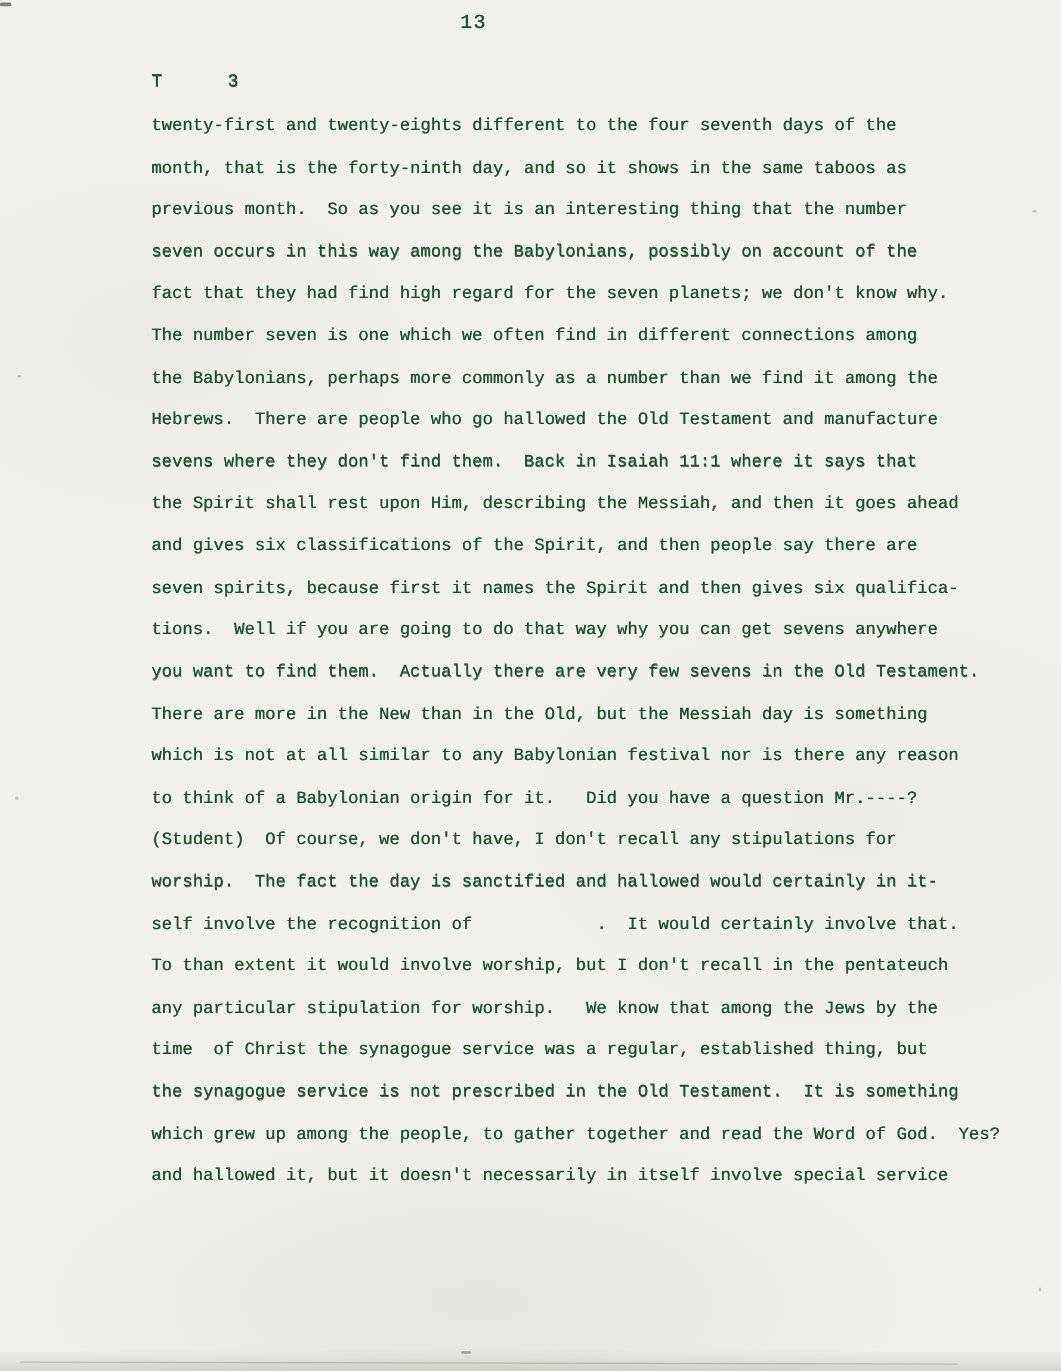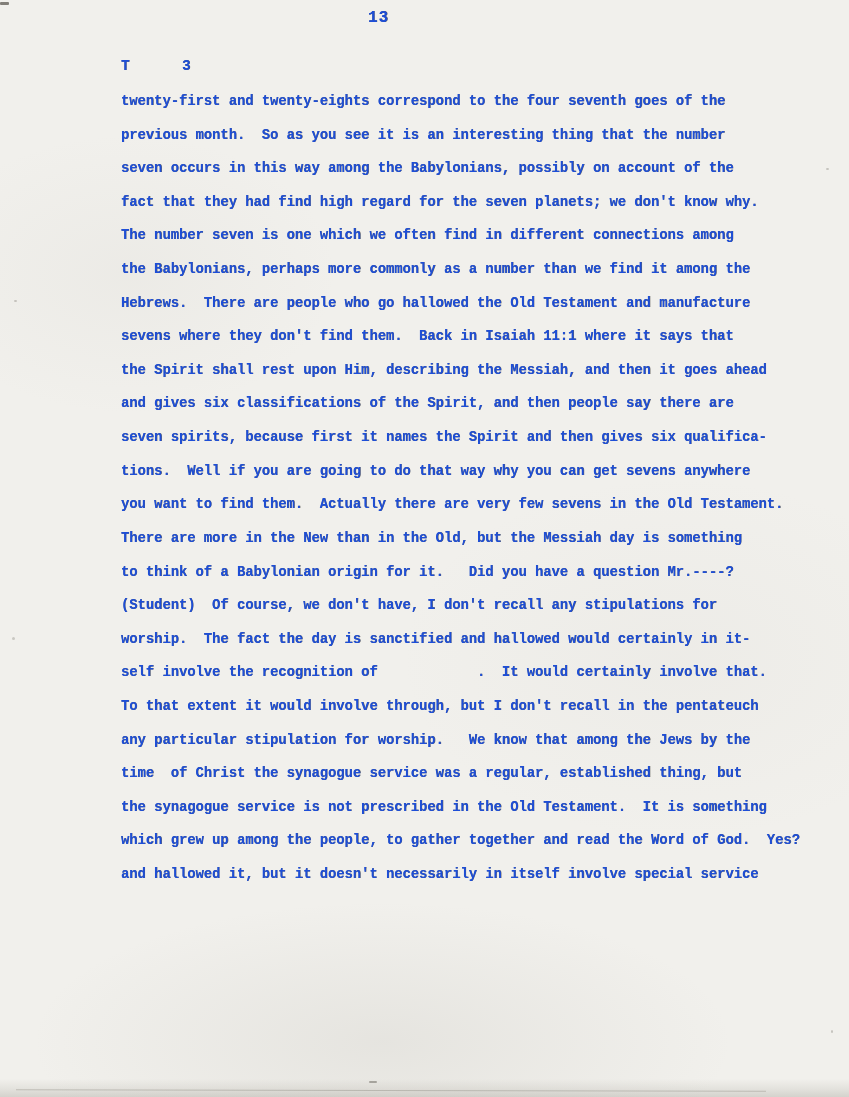--- a/index.html
+++ b/index.html
@@ -7,22 +7,22 @@
     padding: 0;
     background: #e8e7e3;
   }
   .page {
     position: relative;
     width: 849px;
     height: 1097px;
     background: #f1f0ec;
     overflow: hidden;
     font-family: "Liberation Mono", "DejaVu Sans Mono", monospace;
-    font-weight: 700;
-    color: #1d4ed8;
+    font-weight: 400;
+    color: #14532d;
   }
   
   .page::before {
     content: "";
     position: absolute;
     inset: 0;
     background:
       radial-gradient(ellipse 300px 200px at 15% 25%, rgba(190,186,178,0.10), transparent 70%),
       radial-gradient(ellipse 400px 260px at 80% 60%, rgba(190,186,178,0.08), transparent 70%),
       radial-gradient(ellipse 500px 200px at 45% 95%, rgba(170,167,158,0.16), transparent 70%);
@@ -110,39 +110,41 @@
   <div class="speck-a"></div>
   <div class="speck-b"></div>
   <div class="speck-c"></div>
   <div class="speck-d"></div>
 
   <div class="pageno">13</div>
 
   <div class="header-annotation">T      3</div>
 
   <div class="lines" id="lines">
-      <div class="tline">twenty-first and twenty-eights correspond to the four seventh goes of the</div>
+      <div class="tline">twenty-first and twenty-eights different to the four seventh days of the</div>
+      <div class="tline">month, that is the forty-ninth day, and so it shows in the same taboos as</div>
       <div class="tline">previous month.  So as you see it is an interesting thing that the number</div>
       <div class="tline">seven occurs in this way among the Babylonians, possibly on account of the</div>
       <div class="tline">fact that they had find high regard for the seven planets; we don't know why.</div>
       <div class="tline">The number seven is one which we often find in different connections among</div>
       <div class="tline">the Babylonians, perhaps more commonly as a number than we find it among the</div>
       <div class="tline">Hebrews.  There are people who go hallowed the Old Testament and manufacture</div>
       <div class="tline">sevens where they don't find them.  Back in Isaiah 11:1 where it says that</div>
       <div class="tline">the Spirit shall rest upon Him, describing the Messiah, and then it goes ahead</div>
       <div class="tline">and gives six classifications of the Spirit, and then people say there are</div>
       <div class="tline">seven spirits, because first it names the Spirit and then gives six qualifica-</div>
       <div class="tline">tions.  Well if you are going to do that way why you can get sevens anywhere</div>
       <div class="tline">you want to find them.  Actually there are very few sevens in the Old Testament.</div>
       <div class="tline">There are more in the New than in the Old, but the Messiah day is something</div>
+      <div class="tline">which is not at all similar to any Babylonian festival nor is there any reason</div>
       <div class="tline">to think of a Babylonian origin for it.   Did you have a question Mr.----?</div>
       <div class="tline">(Student)  Of course, we don't have, I don't recall any stipulations for</div>
       <div class="tline">worship.  The fact the day is sanctified and hallowed would certainly in it-</div>
       <div class="tline">self involve the recognition of            .  It would certainly involve that.</div>
-      <div class="tline">To that extent it would involve through, but I don't recall in the pentateuch</div>
+      <div class="tline">To than extent it would involve worship, but I don't recall in the pentateuch</div>
       <div class="tline">any particular stipulation for worship.   We know that among the Jews by the</div>
       <div class="tline">time  of Christ the synagogue service was a regular, established thing, but</div>
       <div class="tline">the synagogue service is not prescribed in the Old Testament.  It is something</div>
       <div class="tline">which grew up among the people, to gather together and read the Word of God.  Yes?</div>
       <div class="tline">and hallowed it, but it doesn't necessarily in itself involve special service</div>
     </div>
 
   <div class="speck-dash"></div>
   <div class="scan-line"></div>
   <div class="scan-shadow"></div>

